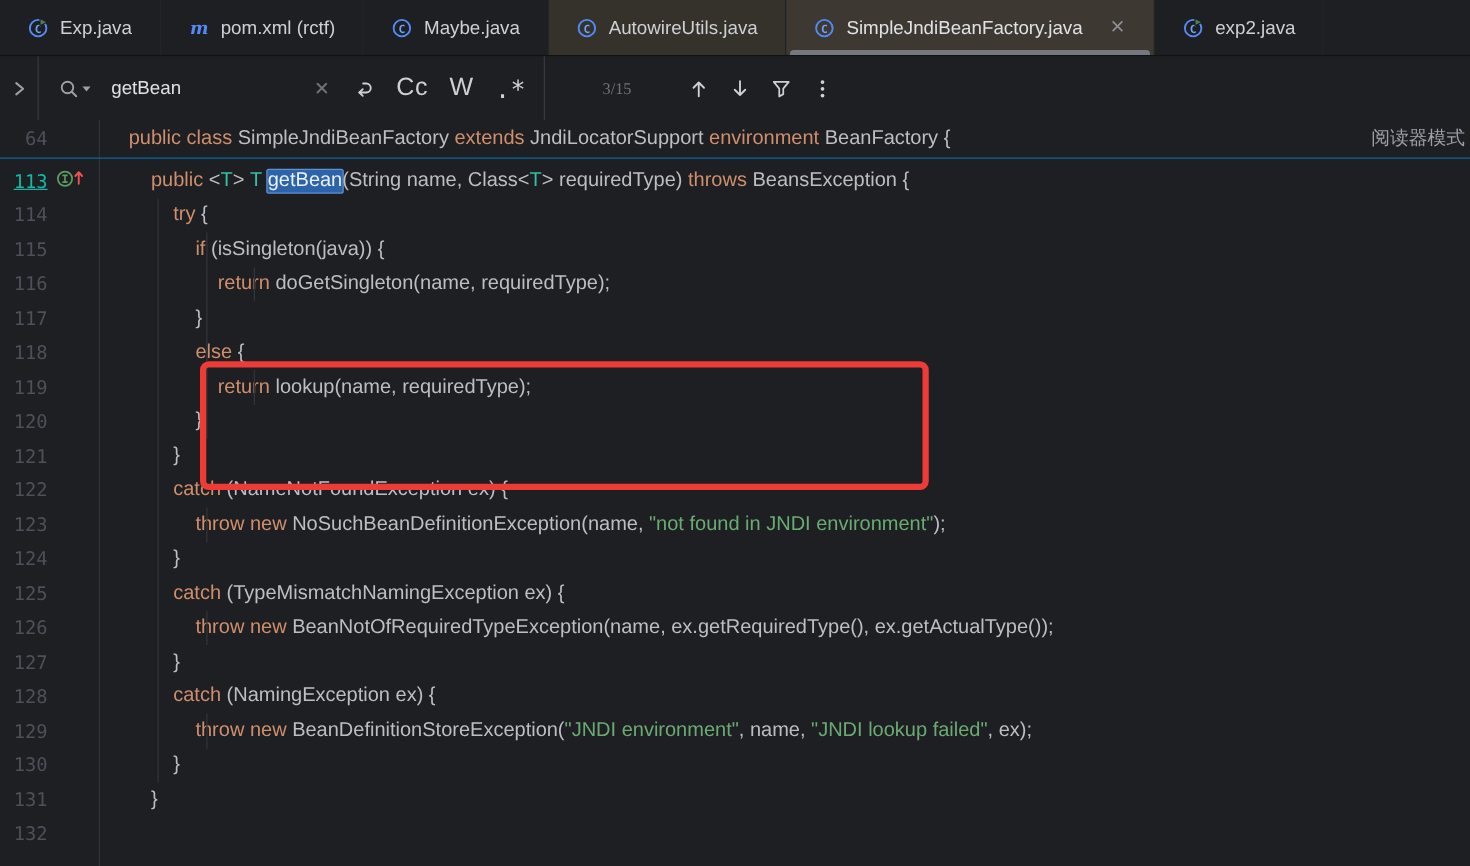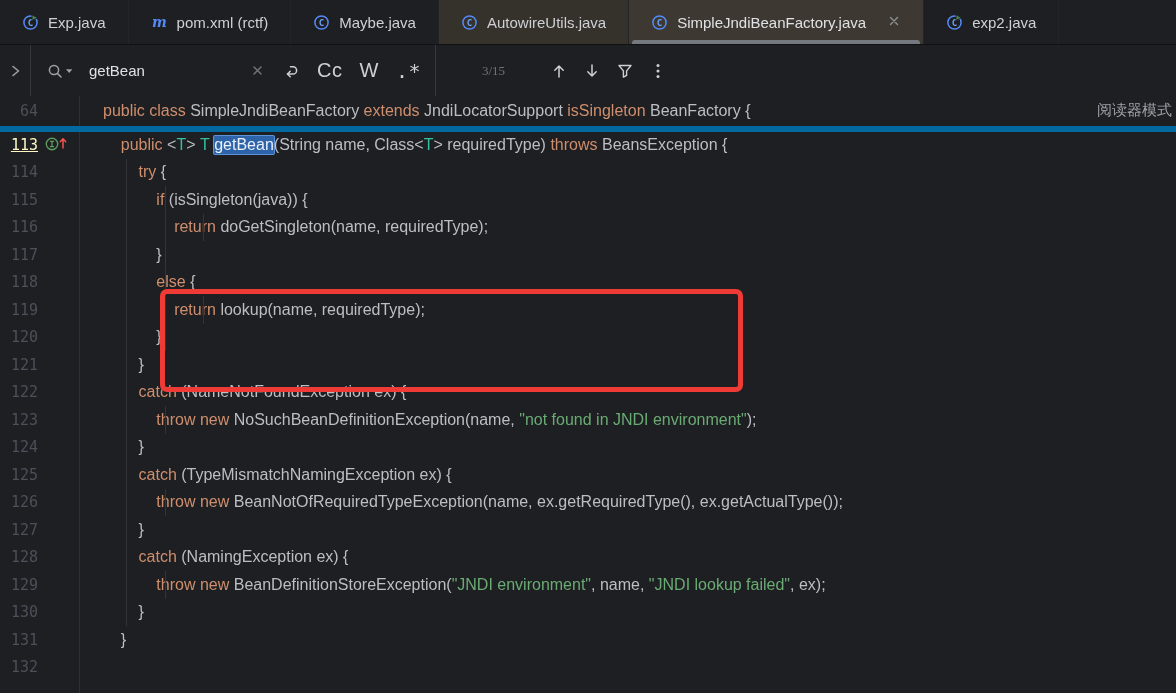--- a/index.html
+++ b/index.html
@@ -24,26 +24,26 @@
   .sicons{display:flex;align-items:center;gap:17px;}
   .toggle{color:#CED0D6;font-size:20px;letter-spacing:0.5px;}
   .toggle.mono{font-family:"DejaVu Sans Mono",monospace;}
   .sresults{display:flex;align-items:center;gap:15px;padding-left:46px;}
   .scount{color:#6F737A;font-size:13px;margin-right:30px;font-family:Liberation Serif, serif;}
   .ic{display:flex;align-items:center;justify-content:center;}
 
   
   .editor{position:absolute;top:96px;left:0;right:0;bottom:0;background:#1E1F22;overflow:hidden;}
   .gutter-sep{position:absolute;top:0;bottom:0;left:79px;width:1px;background:#2E3033;}
-  .sticky{position:relative;height:30px;border-bottom:6px solid #0369a1;display:flex;align-items:center;z-index:5;}
+  .sticky{position:relative;height:30px;border-bottom:1px solid #0369a1;display:flex;align-items:center;z-index:5;}
   .code{position:absolute;top:31px;left:0;right:0;bottom:0;padding-top:4px;}
   .cline,.srow{display:flex;height:27.5px;align-items:center;position:relative;}
   .srow{height:30px;flex:1;}
   .lnum{width:38px;flex:none;text-align:right;font-family:"DejaVu Sans Mono",monospace;font-size:15px;color:#4B5059;}
-  .lnum.on{color:#fef9c3;text-decoration:underline;}
+  .lnum.on{color:#14b8a6;text-decoration:underline;}
   .gslot{width:41px;flex:none;display:flex;align-items:center;padding-left:6px;box-sizing:border-box;}
   .lcode{position:relative;padding-left:24px;font-family:Liberation Sans, sans-serif;font-size:16px;
          white-space:pre;color:#BCBEC4;height:100%;display:flex;align-items:center;}
   .guide{position:absolute;top:0;bottom:0;width:1px;background:#313438;}
   .tk-kw{color:#CF8E6D;}
   .tk-def{color:#BCBEC4;}
   .tk-str{color:#6AAB73;}
   .tk-ann{color:#B3AE60;}
   .tk-typ{color:#35BFA4;}
   .tk-match{background:#2D63A8;color:#EBF1FA;box-shadow:0 0 0 1px #5E92D6;border-radius:1px;}
@@ -179,21 +179,21 @@
         </span>
     </div>
   </div>
 
   <div class="editor">
     <div class="gutter-sep"></div>
     <div class="sticky" id="sticky">
         <div class="srow">
           <span class="lnum">64</span>
           <span class="gslot"></span>
-          <span class="lcode"><span class="tk-kw">public class </span><span class="tk-def">SimpleJndiBeanFactory </span><span class="tk-kw">extends </span><span class="tk-def">JndiLocatorSupport </span><span class="tk-kw">isSingleton </span><span class="tk-def">BeanFactory {</span></span>
+          <span class="lcode"><span class="tk-kw">public class </span><span class="tk-def">SimpleJndiBeanFactory </span><span class="tk-kw">extends </span><span class="tk-def">JndiLocatorSupport </span><span class="tk-kw">environment </span><span class="tk-def">BeanFactory {</span></span>
         </div>
       <div class="reader">阅读器模式</div>
     </div>
     <div class="code" id="code">
         <div class="cline">
           <span class="lnum on">113</span>
           <span class="gslot">
             <span><svg width="27" height="18" viewBox="0 0 27 18">
                 <circle cx="8" cy="10" r="5.7" fill="none" stroke="#5C9C60" stroke-width="1.4"></circle>
                 <path d="M5.9 7.3 H10.1 M5.9 12.7 H10.1 M8 7.3 V12.7" stroke="#5C9C60" stroke-width="1.3"></path>

